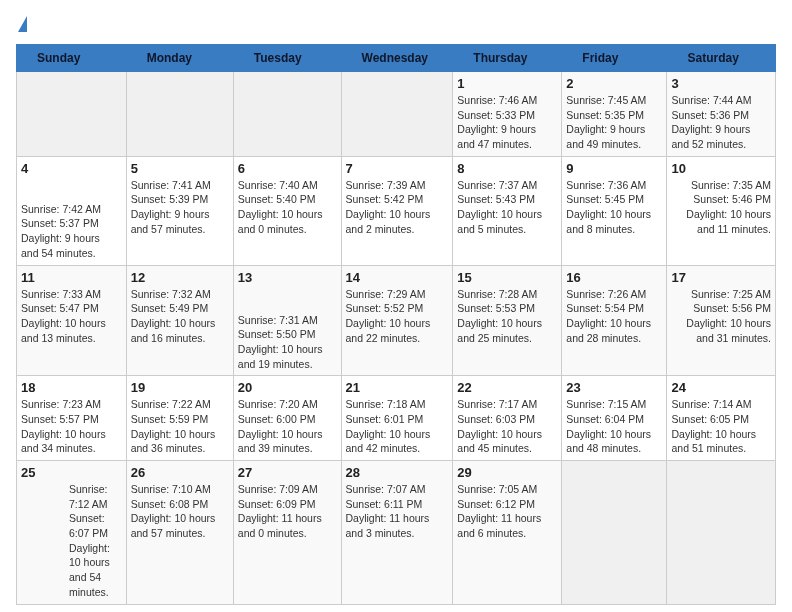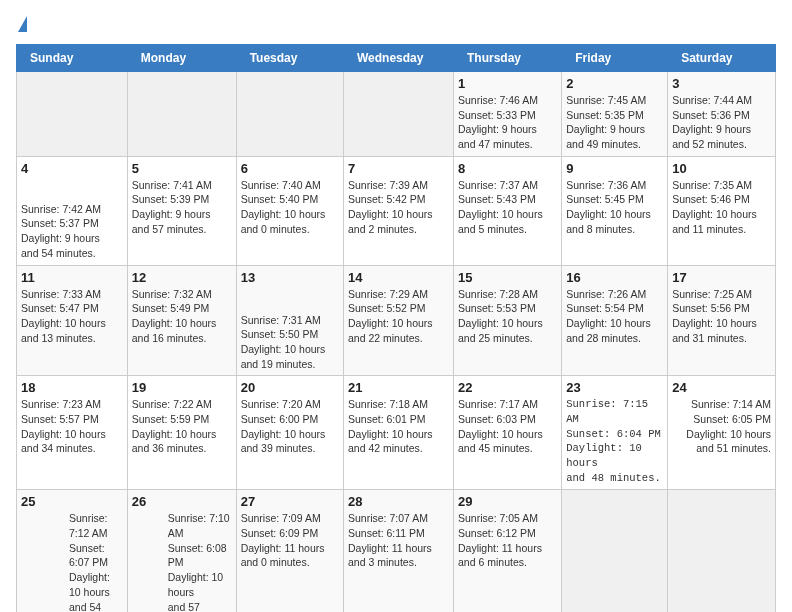--- a/index.html
+++ b/index.html
@@ -45,22 +45,22 @@
       font-size: 16px;
       color: #555;
     }
     table {
       width: 100%;
       border-collapse: collapse;
       font-size: 11px;
     }
     thead tr th {
       background-color: #3a7cc1;
-      color: #ffffff;
-      padding: 6px 13px;
+      color: #0f172a;
+      padding: 6px 20px;
       text-align: left;
       font-size: 12px;
       font-weight: bold;
       border: 1px solid #3a7cc1;
     }
     tbody tr td {
       vertical-align: top;
       padding: 4px;
       border: 1px solid #ccc;
       min-height: 70px;
@@ -183,21 +183,21 @@
         </td>
         <td>
           <div class="day-number">9</div>
           <div class="day-info" style="white-space: pre-line;">Sunrise: 7:36 AM
 Sunset: 5:45 PM
 Daylight: 10 hours
 and 8 minutes.</div>
         </td>
         <td>
           <div class="day-number">10</div>
-          <div class="day-info" style="white-space: pre-line;">Sunrise: 7:35 AM
+          <div class="day-info" style="white-space: pre-line; text-align: right;">Sunrise: 7:35 AM
 Sunset: 5:46 PM
 Daylight: 10 hours
 and 11 minutes.</div>
         </td>
       </tr>
       <tr>
         <td>
           <div class="day-number">11</div>
           <div class="day-info" style="white-space: pre-line;">Sunrise: 7:33 AM
 Sunset: 5:47 PM
@@ -234,21 +234,21 @@
         </td>
         <td>
           <div class="day-number">16</div>
           <div class="day-info" style="white-space: pre-line;">Sunrise: 7:26 AM
 Sunset: 5:54 PM
 Daylight: 10 hours
 and 28 minutes.</div>
         </td>
         <td>
           <div class="day-number">17</div>
-          <div class="day-info" style="white-space: pre-line;">Sunrise: 7:25 AM
+          <div class="day-info" style="white-space: pre-line; text-align: right;">Sunrise: 7:25 AM
 Sunset: 5:56 PM
 Daylight: 10 hours
 and 31 minutes.</div>
         </td>
       </tr>
       <tr>
         <td>
           <div class="day-number">18</div>
           <div class="day-info" style="white-space: pre-line;">Sunrise: 7:23 AM
 Sunset: 5:57 PM
@@ -278,44 +278,44 @@
         </td>
         <td>
           <div class="day-number">22</div>
           <div class="day-info" style="white-space: pre-line;">Sunrise: 7:17 AM
 Sunset: 6:03 PM
 Daylight: 10 hours
 and 45 minutes.</div>
         </td>
         <td>
           <div class="day-number">23</div>
-          <div class="day-info" style="white-space: pre-line; font-family: Liberation Mono, monospace;">Sunrise: 7:15 AM
+          <div class="day-info" style="white-space: pre-line;">Sunrise: 7:15 AM
 Sunset: 6:04 PM
 Daylight: 10 hours
 and 48 minutes.</div>
         </td>
         <td>
           <div class="day-number">24</div>
-          <div class="day-info" style="white-space: pre-line; text-align: right;">Sunrise: 7:14 AM
+          <div class="day-info" style="white-space: pre-line;">Sunrise: 7:14 AM
 Sunset: 6:05 PM
 Daylight: 10 hours
 and 51 minutes.</div>
         </td>
       </tr>
       <tr>
         <td>
           <div class="day-number">25</div>
           <div class="day-info" style="white-space: pre-line; margin-left: 48px;">Sunrise: 7:12 AM
 Sunset: 6:07 PM
 Daylight: 10 hours
 and 54 minutes.</div>
         </td>
         <td>
           <div class="day-number">26</div>
-          <div class="day-info" style="white-space: pre-line; margin-left: 36px;">Sunrise: 7:10 AM
+          <div class="day-info" style="white-space: pre-line;">Sunrise: 7:10 AM
 Sunset: 6:08 PM
 Daylight: 10 hours
 and 57 minutes.</div>
         </td>
         <td>
           <div class="day-number">27</div>
           <div class="day-info" style="white-space: pre-line;">Sunrise: 7:09 AM
 Sunset: 6:09 PM
 Daylight: 11 hours
 and 0 minutes.</div>

